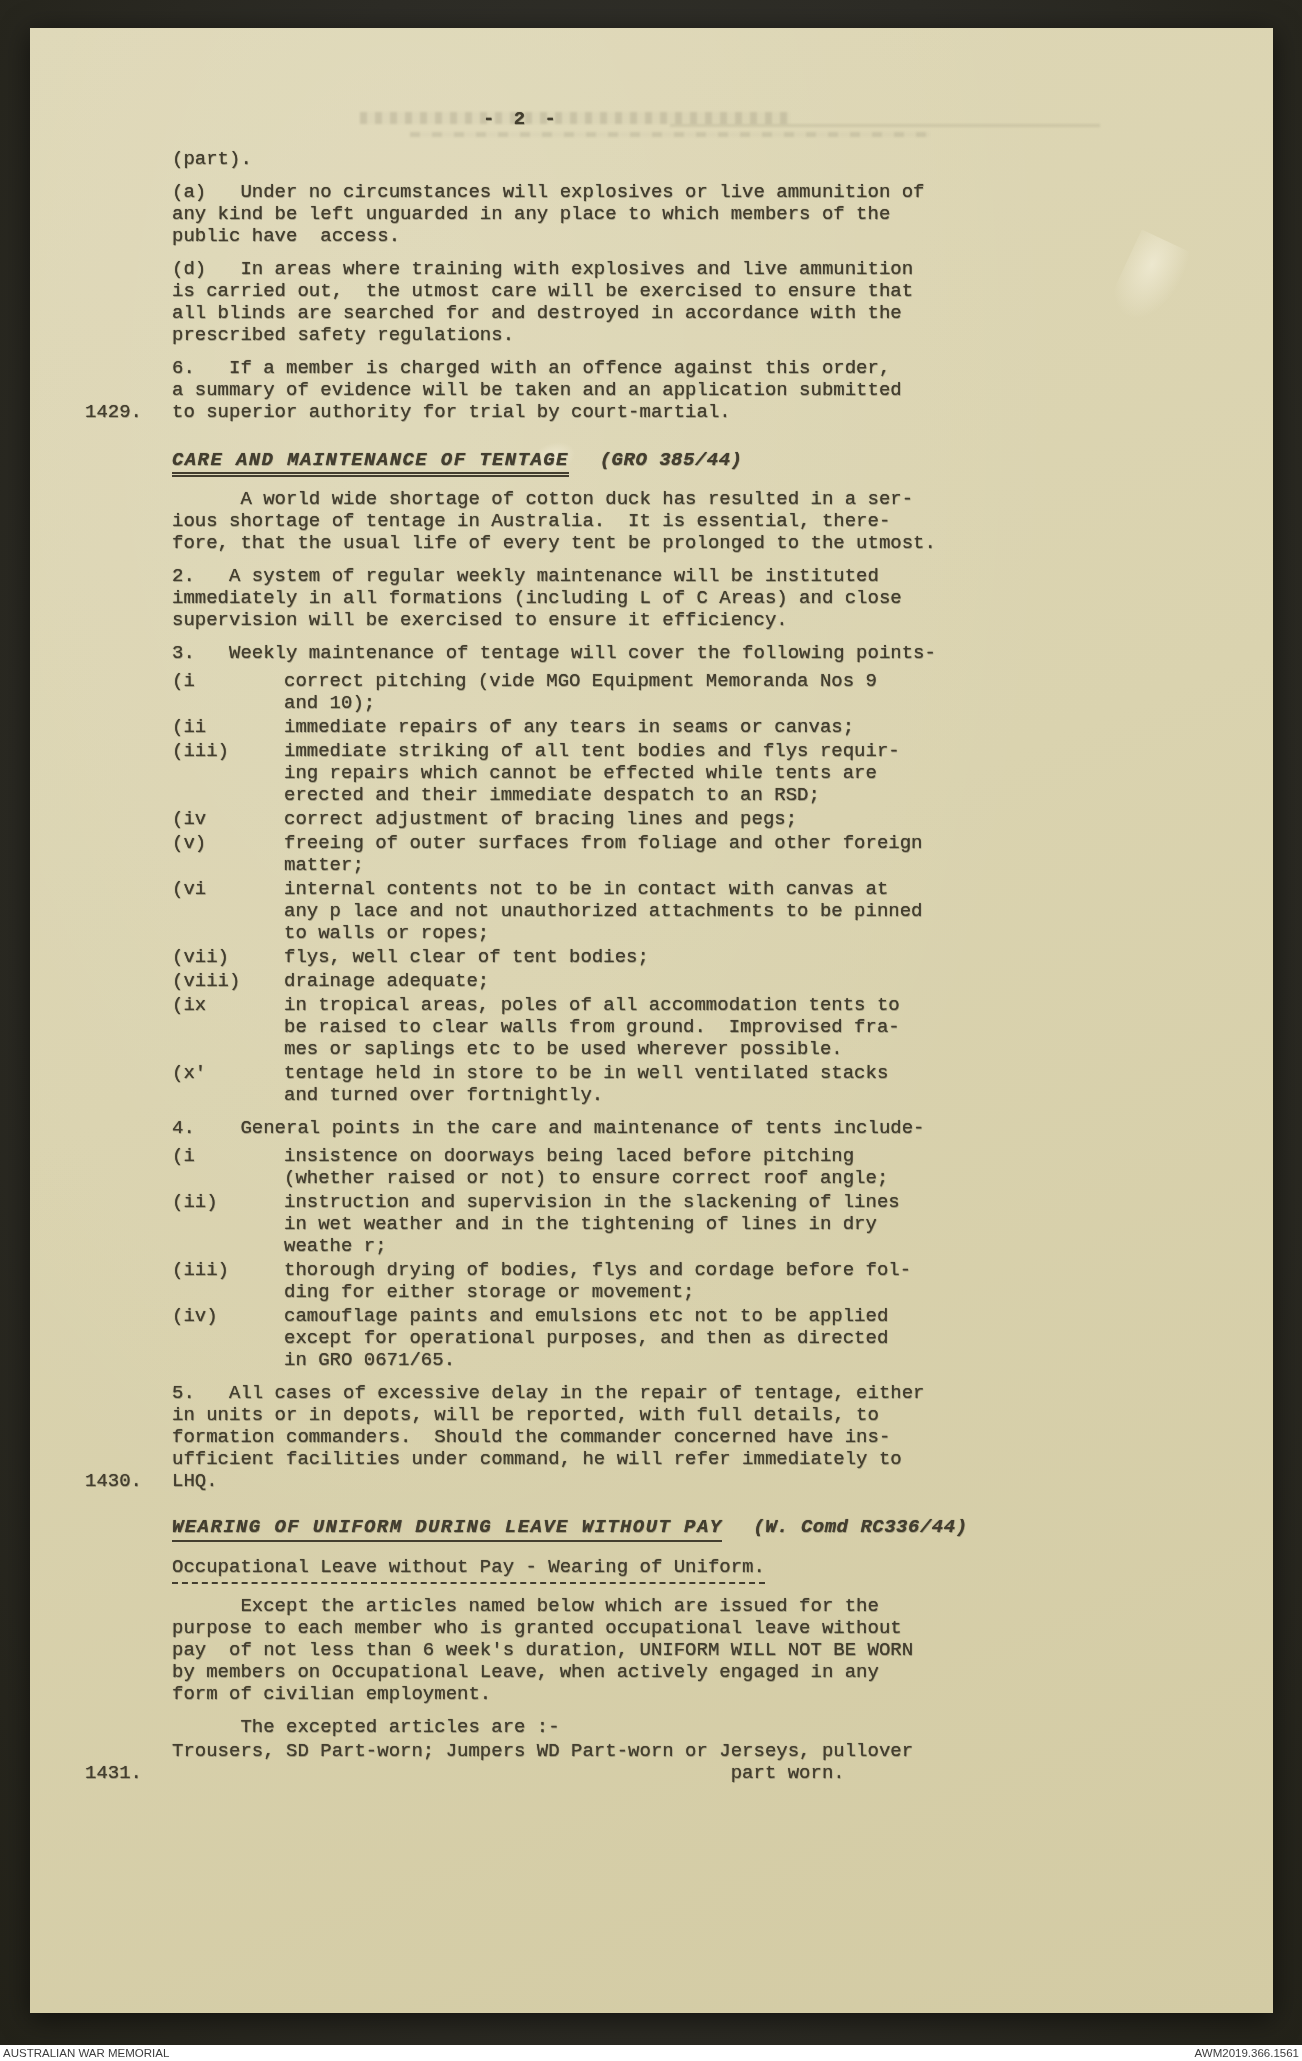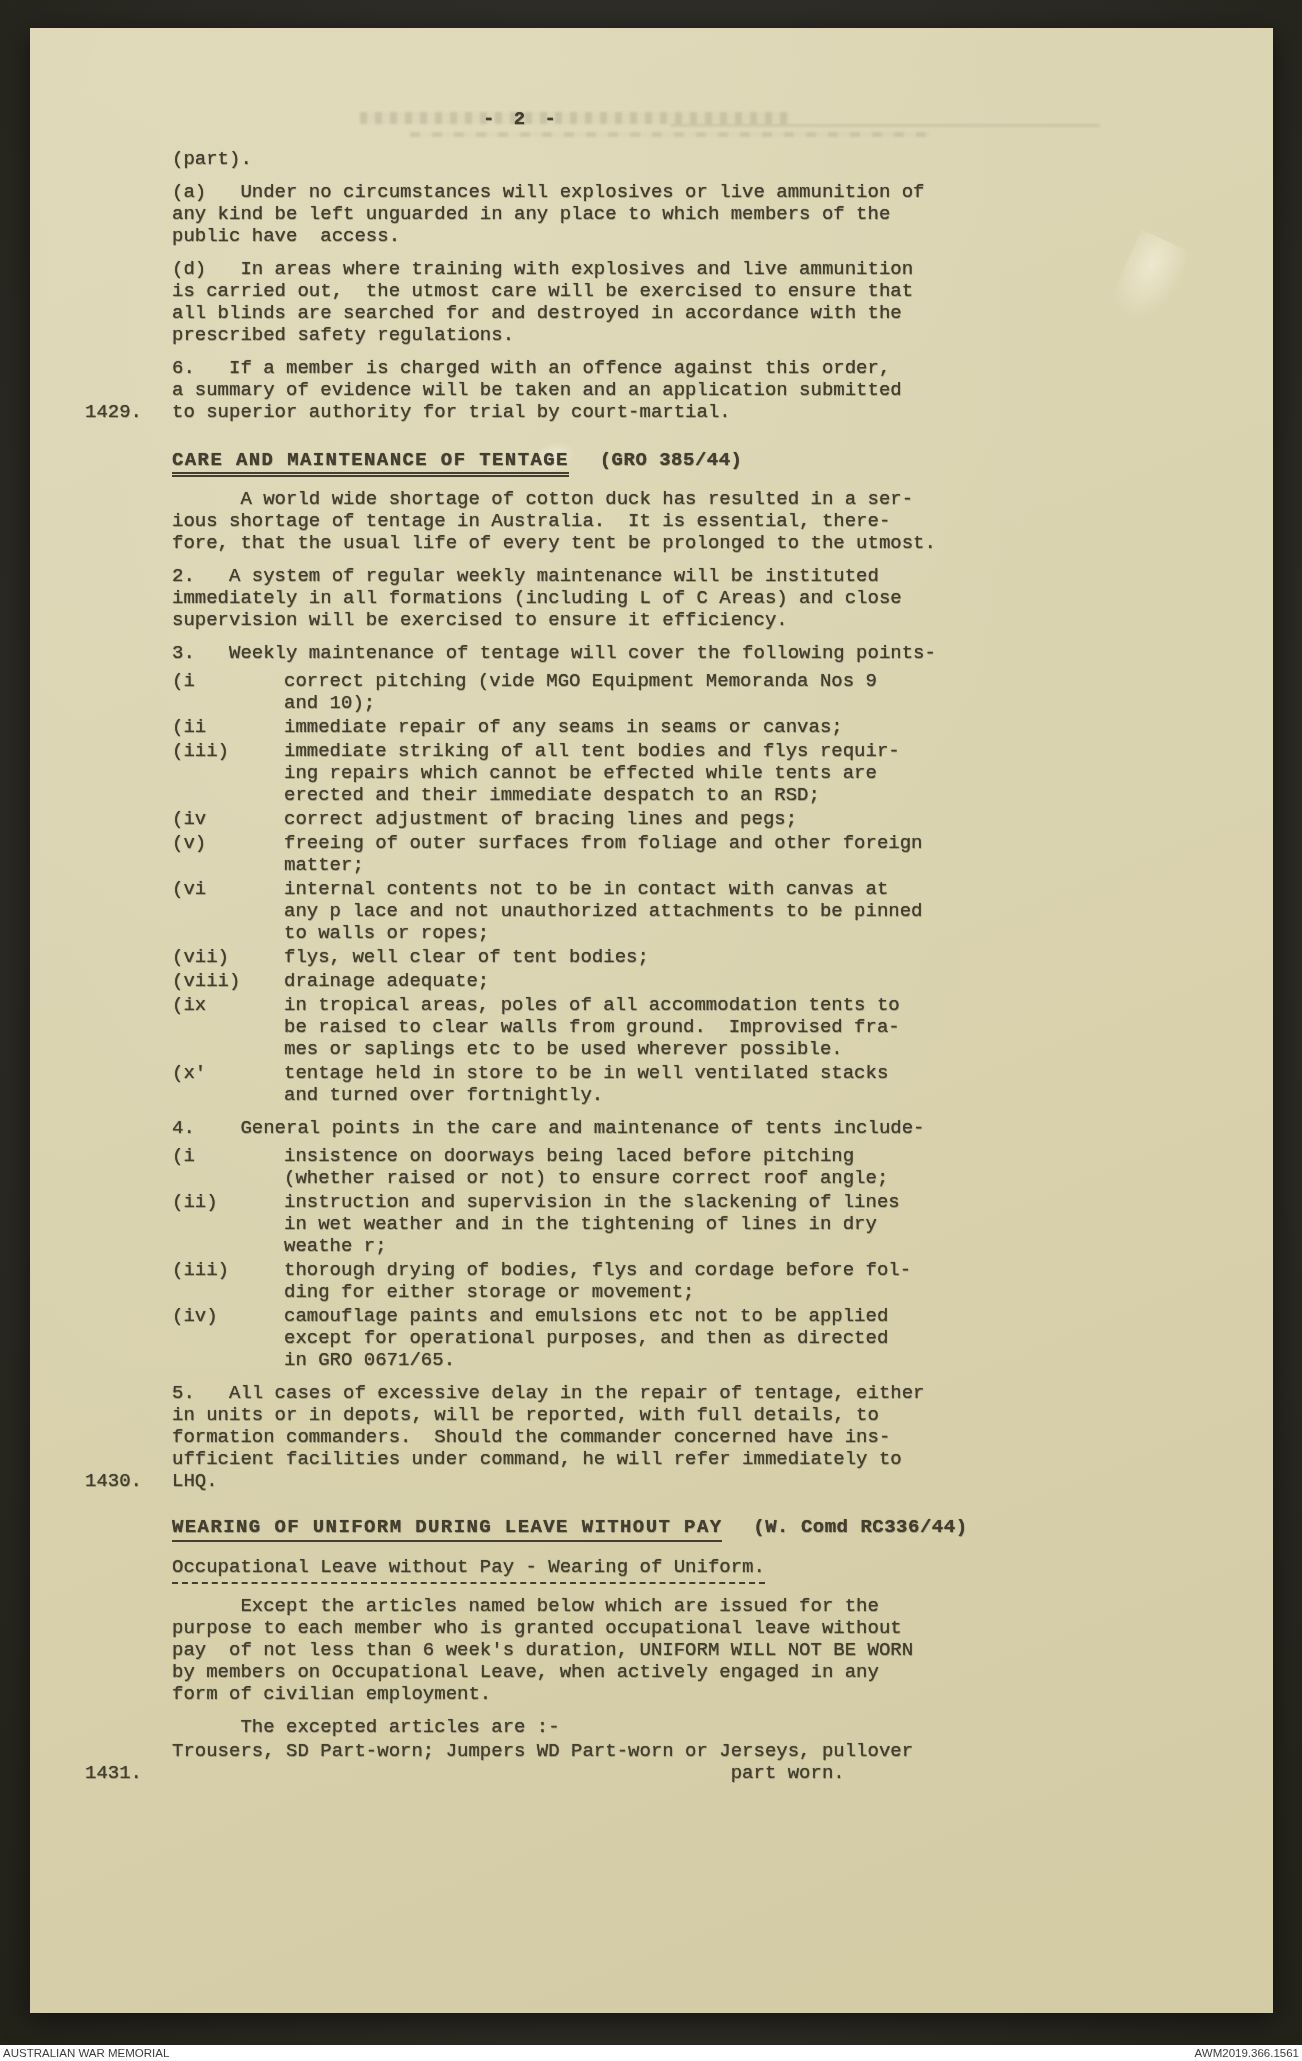--- a/index.html
+++ b/index.html
@@ -78,21 +78,21 @@
   }
   .gutter {
     flex: none;
     width: 87px;
   }
   .sec-body { flex: 1; }
   .sect-1429 { margin-top: 18px; }
   .sect-1430 { margin-top: 26px; }
   .sect-1431 { margin-top: 24px; }
   .para { margin-top: 11px; }
-  .head-line { font-weight: bold; letter-spacing: 1.4px; }
+  .head-line { font-weight: bold; letter-spacing: 1.4px; font-style: italic; }
   .title-dbl {
     display: inline-block;
     border-bottom: 5px double #433e2f;
     padding-bottom: 1px;
   }
   .title-sgl {
     display: inline-block;
     border-bottom: 2px solid #433e2f;
     padding-bottom: 2px;
   }
@@ -175,21 +175,21 @@
           <div class="pre para">3.   Weekly maintenance of tentage will cover the following points-</div>
 
           <div class="items">
             <div class="item">
               <div class="pre item-label">(i</div>
               <div class="pre item-text">correct pitching (vide MGO Equipment Memoranda Nos 9
 and 10);</div>
             </div>
             <div class="item">
               <div class="pre item-label">(ii</div>
-              <div class="pre item-text">immediate repair of any seams in seams or canvas;</div>
+              <div class="pre item-text">immediate repairs of any tears in seams or canvas;</div>
             </div>
             <div class="item">
               <div class="pre item-label">(iii)</div>
               <div class="pre item-text">immediate striking of all tent bodies and flys requir-
 ing repairs which cannot be effected while tents are
 erected and their immediate despatch to an RSD;</div>
             </div>
             <div class="item">
               <div class="pre item-label">(iv</div>
               <div class="pre item-text">correct adjustment of bracing lines and pegs;</div>

